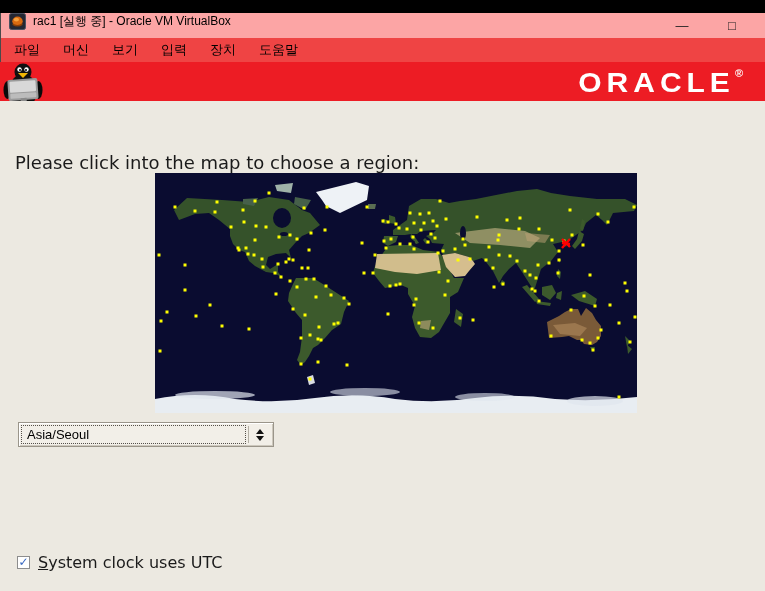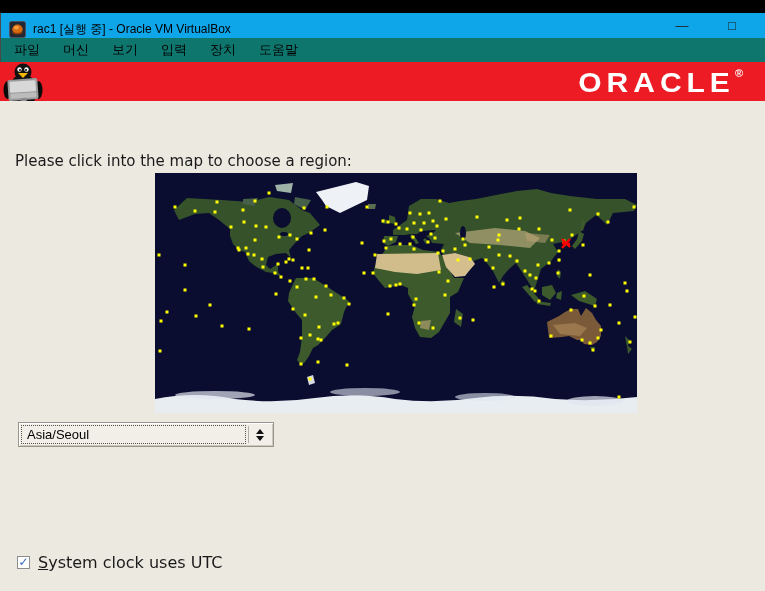--- a/index.html
+++ b/index.html
@@ -3,45 +3,45 @@
 <meta charset="utf-8">
 <style>
   html,body{margin:0;padding:0;}
   body{
     width:765px;height:591px;overflow:hidden;position:relative;
     font-family:"Liberation Sans","DejaVu Sans",sans-serif;
     background:#ece9e1;
   }
   .frame-top{position:absolute;left:0;top:0;width:765px;height:13px;background:#000;}
   .titlebar{
-    position:absolute;left:0;top:13px;width:765px;height:25px;background:#0ea5e9;
+    position:absolute;left:0;top:13px;width:765px;height:25px;background:#fca5a5;
     border-left:1px solid #4a4a4a;box-sizing:border-box;
-    display:flex;align-items:flex-end;
+    display:flex;align-items:flex-start;
   }
   .app-icon{width:17px;height:17px;margin-left:8px;flex:0 0 auto;}
   .title-text{margin-left:7px;font-size:12px;color:#000;white-space:nowrap;}
   .win-controls{position:absolute;right:18px;top:0;height:25px;display:flex;align-items:center;gap:20px;}
   .win-btn{width:30px;height:25px;display:flex;align-items:center;justify-content:center;
     font-size:13px;color:#222;cursor:default;}
   .menubar{
-    position:absolute;left:0;top:38px;width:765px;height:24px;background:#0f766e;
+    position:absolute;left:0;top:38px;width:765px;height:24px;background:#ef4444;
     border-left:1px solid #4a4a4a;box-sizing:border-box;
     display:flex;align-items:center;font-size:13px;color:#000;
   }
   .menu-item{padding:3px 10px;margin-left:3px;white-space:nowrap;}
   .banner{position:absolute;left:0;top:62px;width:765px;height:39px;background:#ed1c24;}
   .oracle-logo{
     position:absolute;right:22px;top:4px;color:#fff;font-weight:bold;
     font-size:30px;letter-spacing:5px;font-family:"Liberation Sans",sans-serif;
     transform:scaleY(0.92);
   }
   .oracle-reg{font-size:11px;vertical-align:top;letter-spacing:0;position:relative;top:1px;}
   .tux{position:absolute;left:3px;top:62px;width:40px;height:47px;}
   .content{position:absolute;left:0;top:101px;width:765px;height:490px;background:#ece9e1;}
-  .instruction{position:absolute;left:15px;top:152px;font-size:15px;color:#1a1a1a;
+  .instruction{position:absolute;left:15px;top:152px;font-size:18px;color:#1a1a1a;
     font-family:"DejaVu Sans",sans-serif;text-align:right;}
   .map-wrap{position:absolute;left:155px;top:173px;width:482px;height:240px;cursor:crosshair;}
   .map-wrap svg{display:block;}
   .combo{
     position:absolute;left:18px;top:422px;width:256px;height:25px;box-sizing:border-box;
     background:#f2efe8;border:1px solid #9a958a;
     box-shadow:inset 1px 1px 0 #ffffff, inset -1px -1px 0 #cdc8bd;
     display:flex;align-items:stretch;cursor:default;
   }
   .combo-focus{

